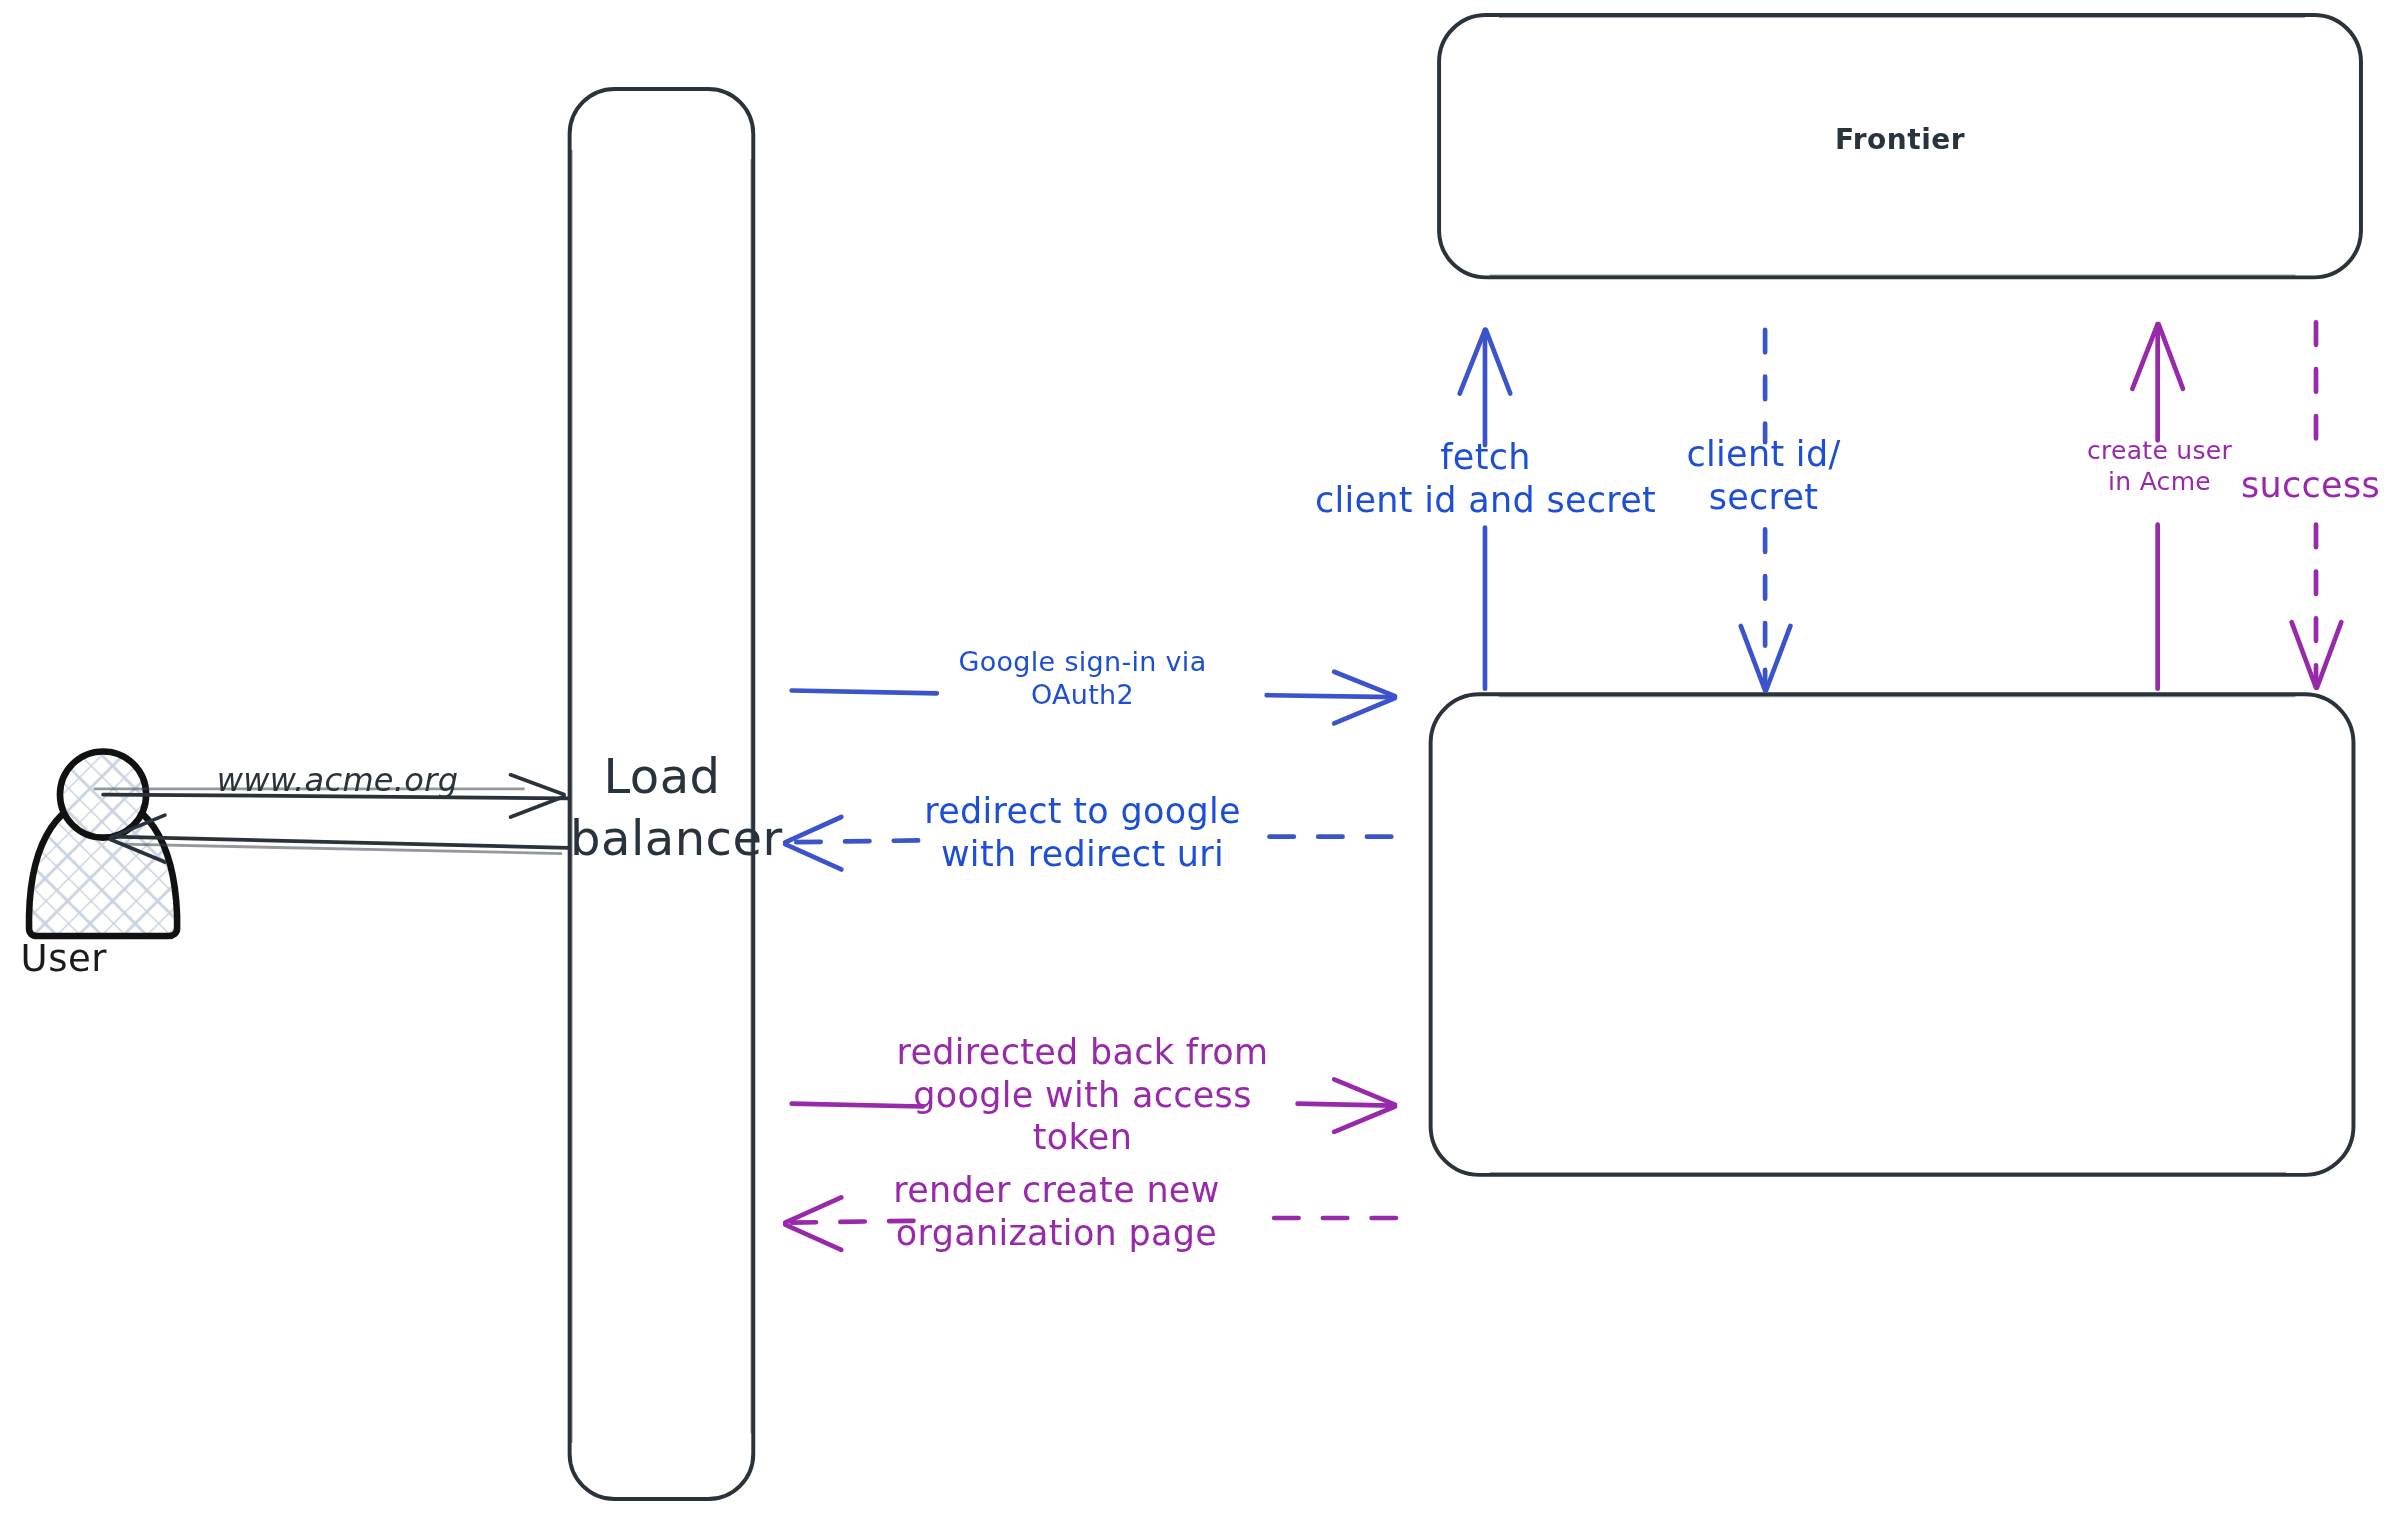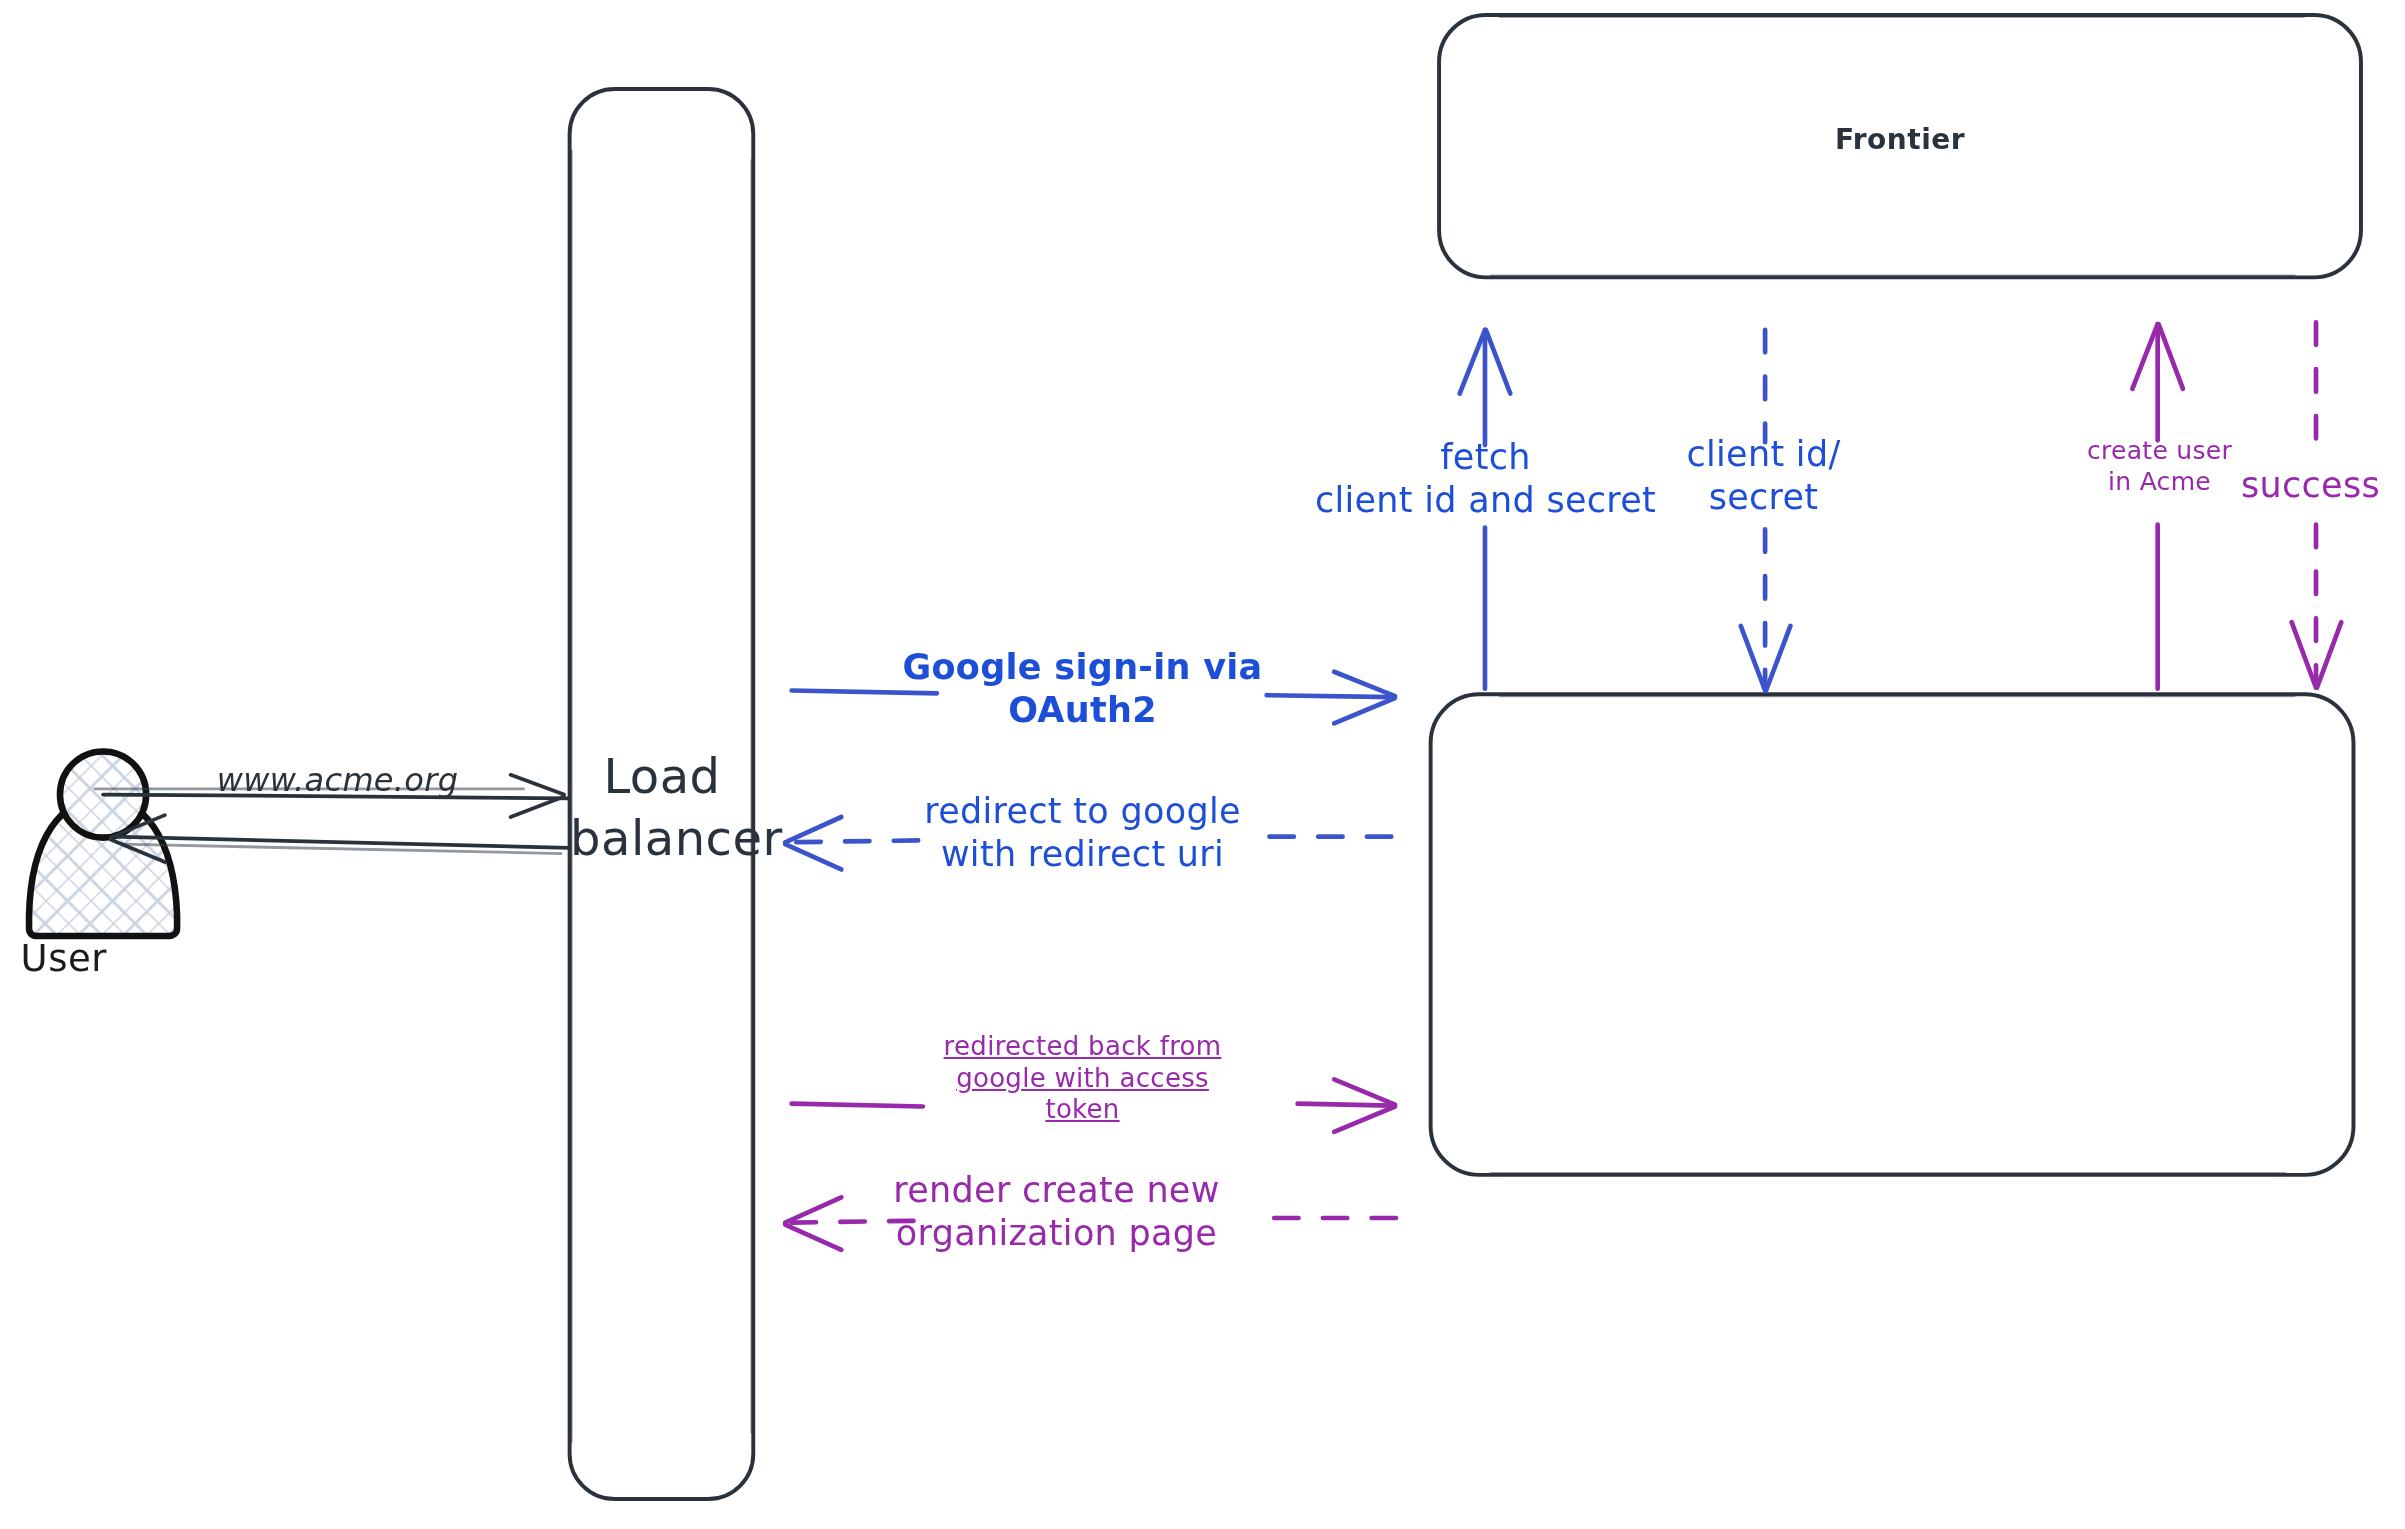--- a/index.html
+++ b/index.html
@@ -176,27 +176,27 @@
   <div class="actor-name" style="left:20.6px; top:937px; width:187px;">User</div>
 
   <div class="node-label" style="left:570px; top:745px; width:184px; font-size:48px;">Load
 balancer</div>
 
   <div class="node-label" style="left:1439px; top:122px; width:922px; font-size:28px;font-weight:bold;">Frontier</div>
 
 
   <div class="edge-label dark" style="left:150px; top:761px; width:375px; font-size:32px;font-style:italic;">www.acme.org</div>
 
-  <div class="edge-label blue" style="left:895px; top:646px; width:375px; font-size:35px;font-weight:bold;">Google sign-in via
+  <div class="edge-label blue" style="left:895px; top:646px; width:375px; font-size:27px;">Google sign-in via
 OAuth2</div>
 
   <div class="edge-label blue" style="left:895px; top:790px; width:375px; font-size:35px;">redirect to google
 with redirect uri</div>
 
-  <div class="edge-label purple" style="left:867px; top:1031px; width:431px; font-size:26px;text-decoration:underline;">redirected back from
+  <div class="edge-label purple" style="left:867px; top:1031px; width:431px; font-size:35px;">redirected back from
 google with access
 token</div>
 
   <div class="edge-label purple" style="left:855px; top:1169px; width:403px; font-size:35px;">render create new
 organization page</div>
 
   <div class="edge-label blue" style="left:1284px; top:436px; width:403px; font-size:35px;">fetch
 client id and secret</div>
 
   <div class="edge-label blue" style="left:1651px; top:433px; width:225px; font-size:35px;">client id/

